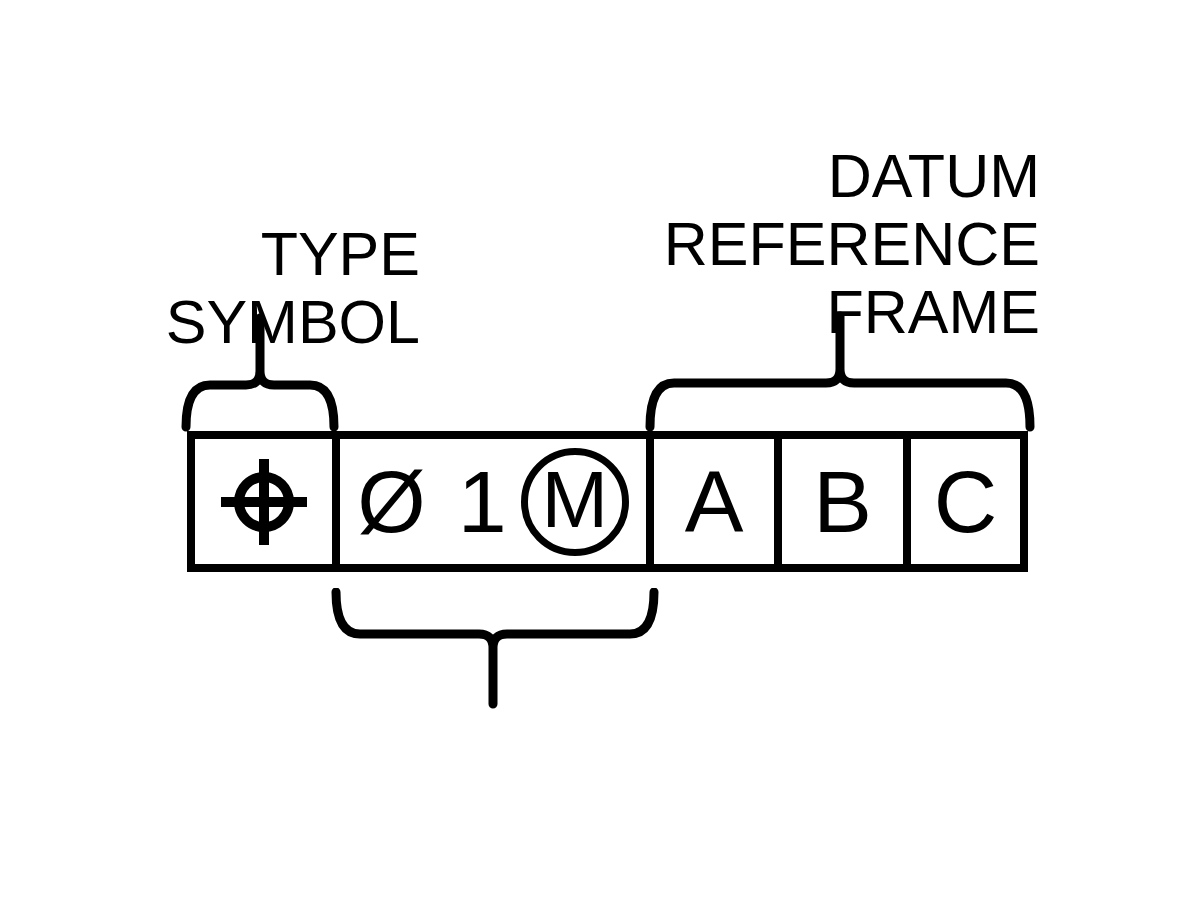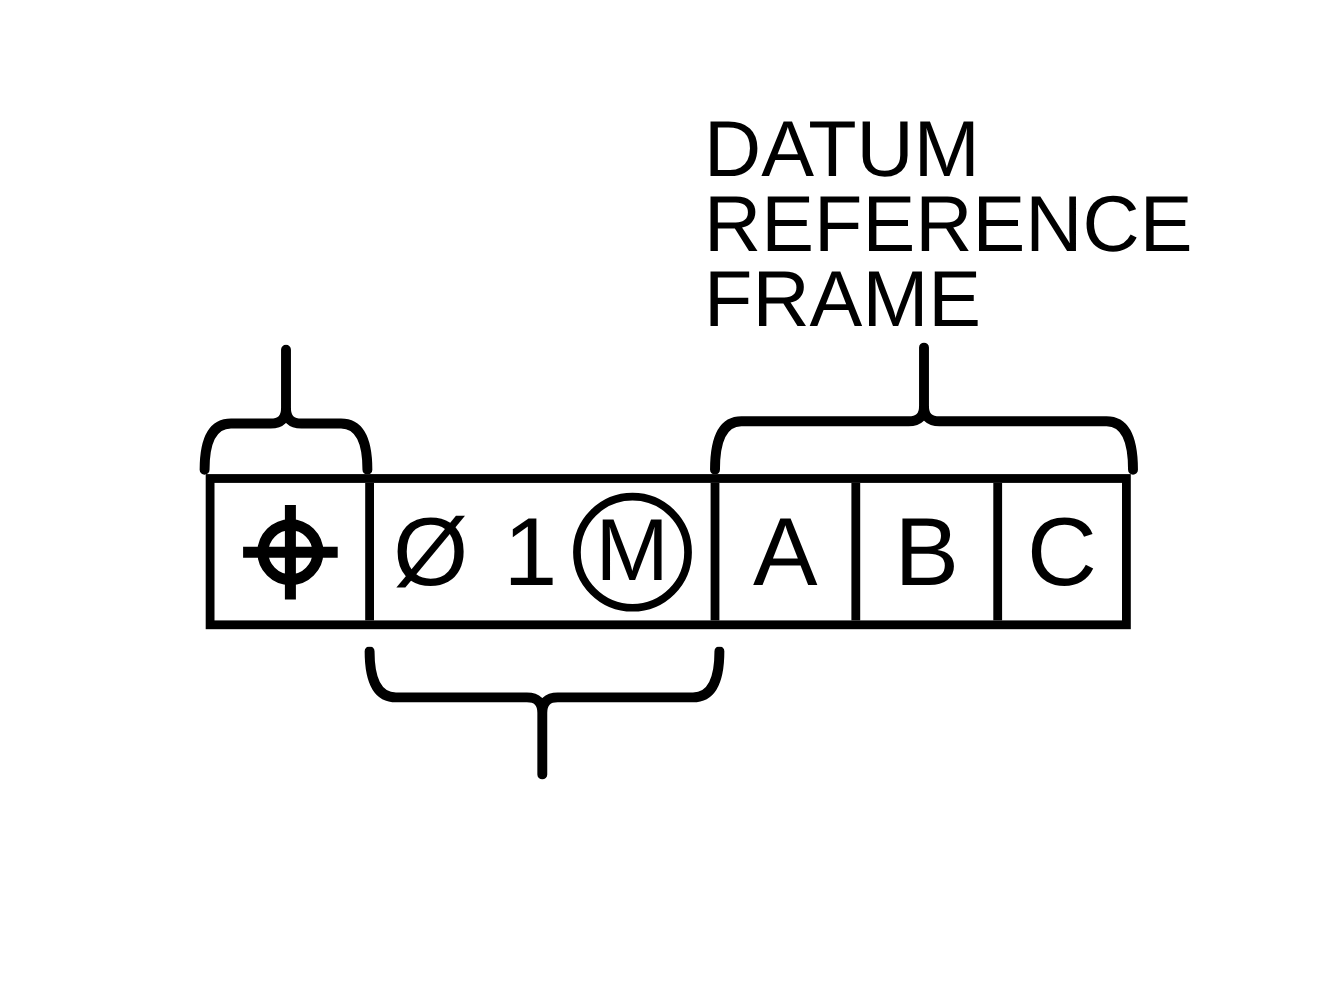--- a/index.html
+++ b/index.html
@@ -11,26 +11,27 @@
     position: relative;
     width: 1200px;
     height: 900px;
     background: #ffffff;
     font-family: "Liberation Sans", sans-serif;
     color: #000000;
     overflow: hidden;
   }
   .callout-label {
     position: absolute;
-    text-align: left;
-    font-size: 72px;
+    text-align: right;
+    font-size: 61px;
     line-height: 68px;
     white-space: pre-line;
     letter-spacing: 0px;
     color: #000000;
+    margin-top: 40px;
   }
   .label-type-symbol { left: 100px; top: 180px; width: 320px; }
   .label-drf         { left: 640px; top: 102px; width: 400px; }
   .label-range       { left: 343px; top: 722px; width: 300px; }
 
   .brace { position: absolute; }
   .brace path {
     fill: none;
     stroke: #000000;
     stroke-width: 9;
@@ -91,20 +92,22 @@
     stroke: #000000;
     stroke-width: 10;
     fill: none;
   }
 </style>
 </head>
 <body>
 
 <div class="canvas">
 
+  <div class="callout-label label-type-symbol">TYPE
+SYMBOL</div>
 
   <div class="callout-label label-drf">DATUM
 REFERENCE
 FRAME</div>
 
 
   <svg class="brace" style="left:180px; top:313px;" width="160" height="120" viewBox="0 0 160 120">
     <path d="M 6,114 Q 6,72 30,72 L 66,72 Q 80,72 80,58 L 80,5 L 80,58 Q 80,72 94,72 L 130,72 Q 154,72 154,114"></path>
   </svg>
 

